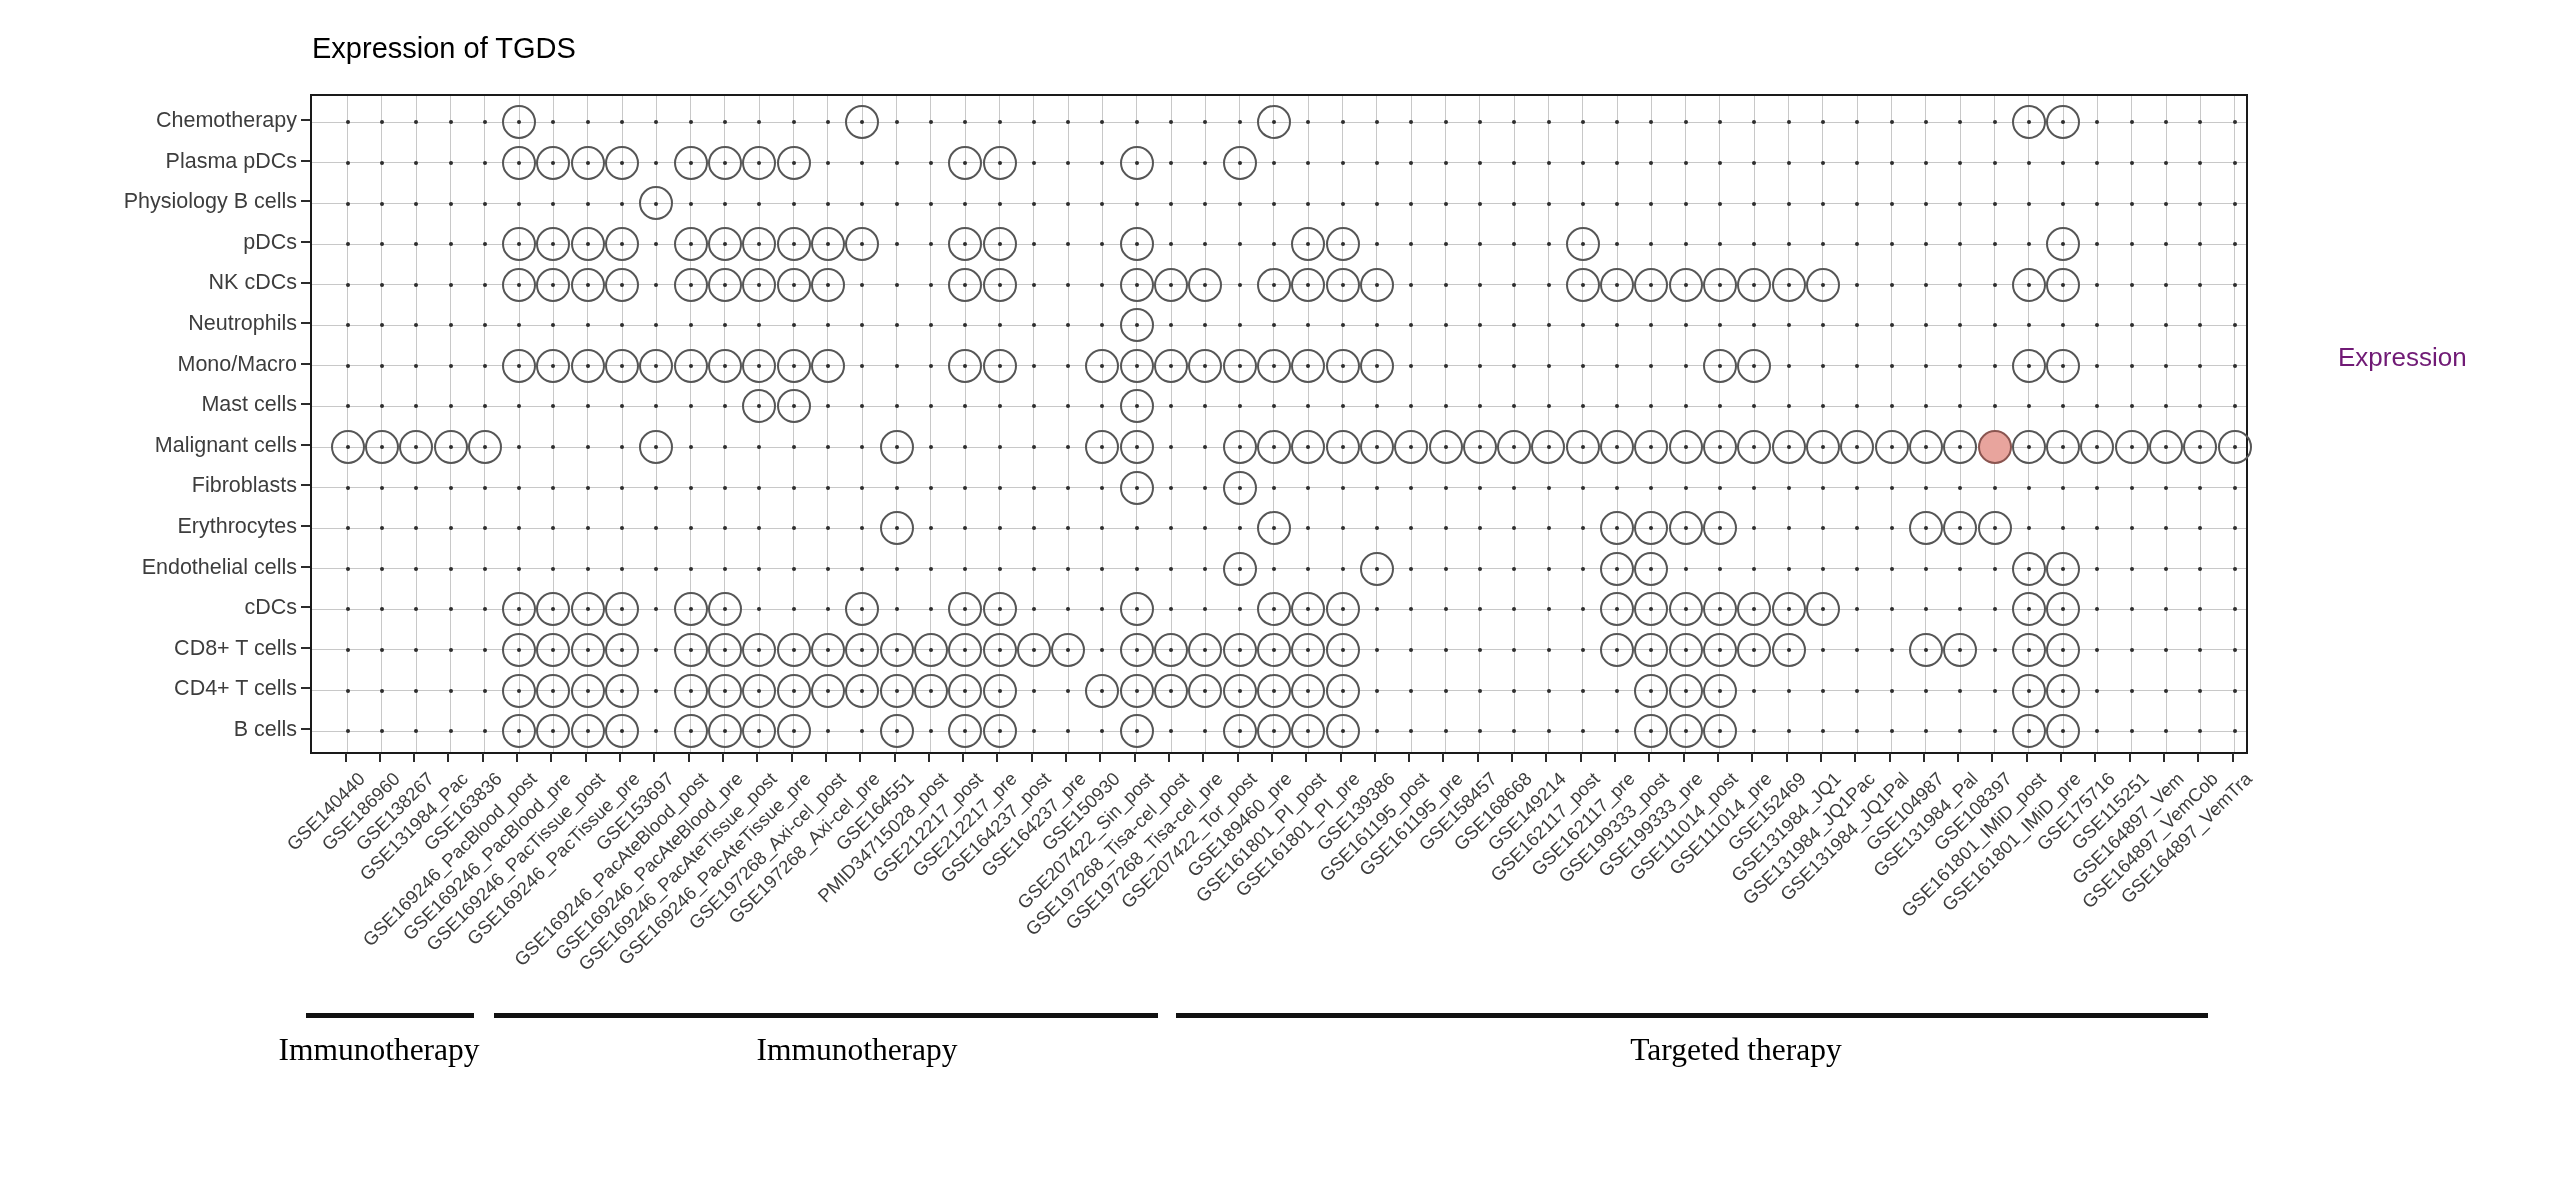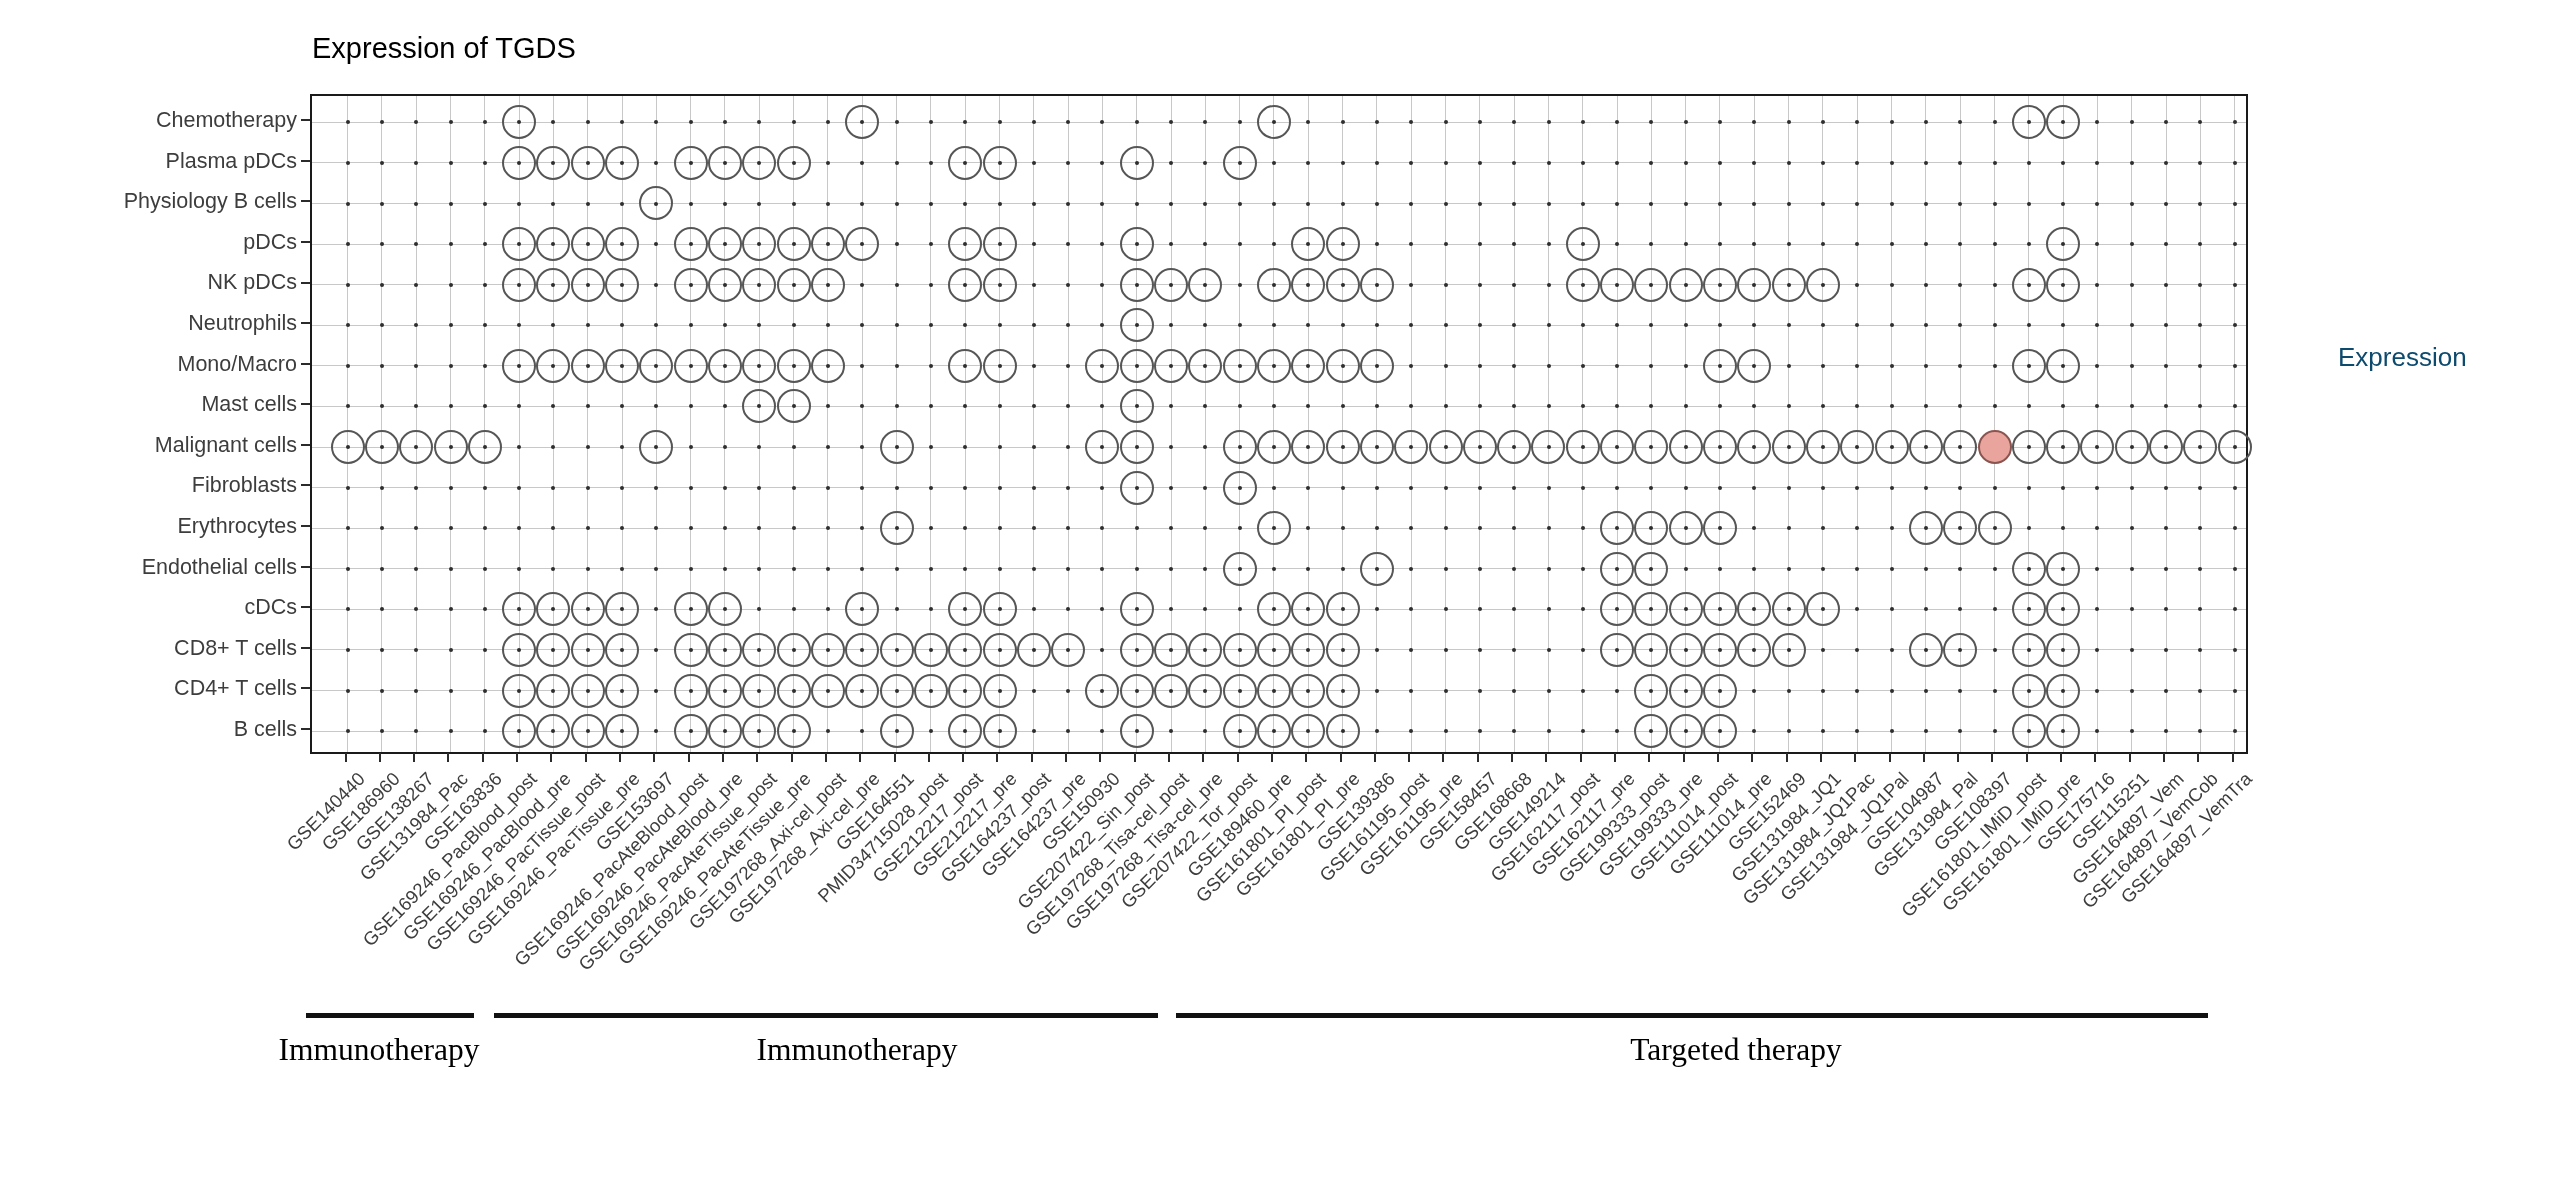--- a/index.html
+++ b/index.html
@@ -16,21 +16,21 @@
   .tick-x{position:absolute;width:2.1px;height:9.3px;background:#2b2b2b;}
   .tick-y{position:absolute;width:9.3px;height:2.1px;background:#2b2b2b;}
   .ylab{position:absolute;width:297px;text-align:right;font-size:21.5px;color:#3d3d3d;line-height:24px;}
   .xlab{position:absolute;font-size:18.6px;color:#3d3d3d;white-space:nowrap;
         transform:translate(-100%,0) rotate(-45deg);transform-origin:100% 0;}
   #chart-title{position:absolute;left:312px;top:31.5px;font-size:29px;color:#000000;}
   .group-line{position:absolute;height:5px;background:#111111;top:1013px;}
   .group-label{position:absolute;top:1032px;font-size:31.5px;color:#000000;
                font-family:"Liberation Serif", serif;transform:translateX(-50%);white-space:nowrap;}
   #legend{position:absolute;left:2338px;top:342px;}
-  #legend-title{font-size:26px;color:#0c4a6e;margin-bottom:18.6px;}
+  #legend-title{font-size:26px;color:#701a75;margin-bottom:18.6px;}
   .legend-key-row{display:flex;align-items:center;height:50px;}
   .legend-key-box{width:52px;height:50px;background:#f0f0f0;display:flex;
                   align-items:center;justify-content:center;}
   .legend-dot{width:15.7px;height:15.7px;border-radius:50%;box-sizing:border-box;}
   .legend-label{font-size:23px;color:#000000;margin-left:15.7px;}
 </style>
 </head>
 <body>
 
 <div id="canvas">
@@ -1331,21 +1331,21 @@
       <div class="tick-y" style="left: 301px; top: 606px;"></div>
       <div class="tick-y" style="left: 301px; top: 647px;"></div>
       <div class="tick-y" style="left: 301px; top: 687px;"></div>
       <div class="tick-y" style="left: 301px; top: 728px;"></div>
     </div>
   <div id="ylabels-layer">
       <div class="ylab" style="left: 0px; top: 108px;">Chemotherapy</div>
       <div class="ylab" style="left: 0px; top: 149px;">Plasma pDCs</div>
       <div class="ylab" style="left: 0px; top: 189px;">Physiology B cells</div>
       <div class="ylab" style="left: 0px; top: 230px;">pDCs</div>
-      <div class="ylab" style="left: 0px; top: 270px;">NK pDCs</div>
+      <div class="ylab" style="left: 0px; top: 270px;">NK cDCs</div>
       <div class="ylab" style="left: 0px; top: 311px;">Neutrophils</div>
       <div class="ylab" style="left: 0px; top: 352px;">Mono/Macro</div>
       <div class="ylab" style="left: 0px; top: 392px;">Mast cells</div>
       <div class="ylab" style="left: 0px; top: 433px;">Malignant cells</div>
       <div class="ylab" style="left: 0px; top: 473px;">Fibroblasts</div>
       <div class="ylab" style="left: 0px; top: 514px;">Erythrocytes</div>
       <div class="ylab" style="left: 0px; top: 555px;">Endothelial cells</div>
       <div class="ylab" style="left: 0px; top: 595px;">cDCs</div>
       <div class="ylab" style="left: 0px; top: 636px;">CD8+ T cells</div>
       <div class="ylab" style="left: 0px; top: 676px;">CD4+ T cells</div>

